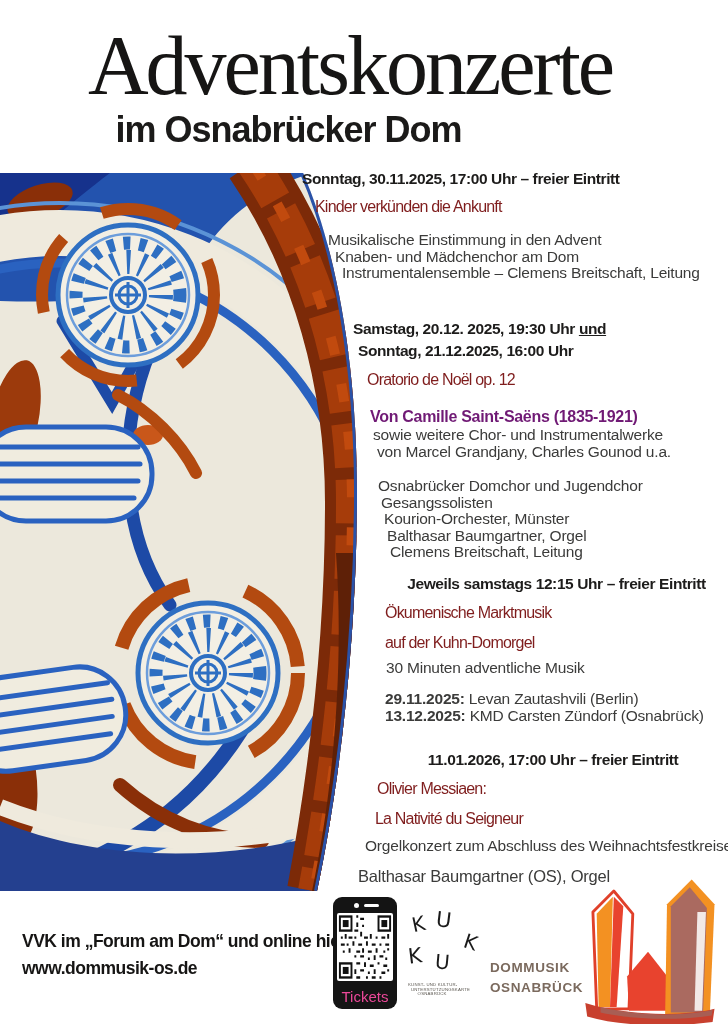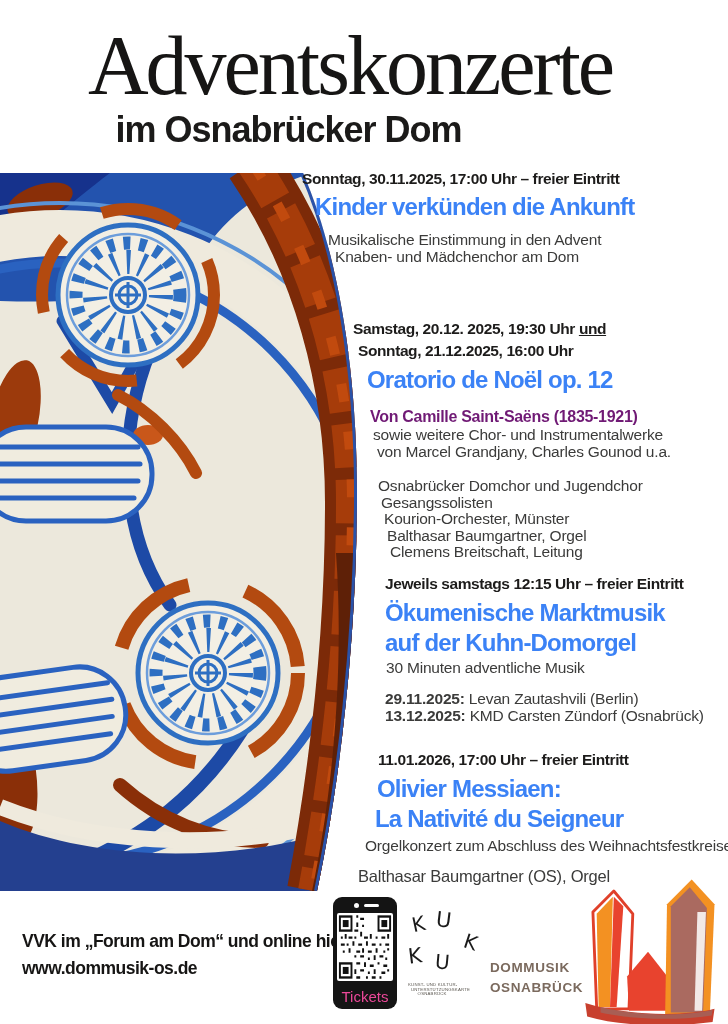--- a/index.html
+++ b/index.html
@@ -13,22 +13,22 @@
   .sub-title{position:absolute;top:110px;left:0;width:577px;text-align:center;
     font-weight:bold;font-size:36px;line-height:40px;letter-spacing:-1px;color:#1b1a19;}
 
   
   .window-art{position:absolute;left:0;top:173px;width:360px;height:718px;}
 
   
   .event{position:absolute;left:290px;width:438px;}
   .line{white-space:nowrap;}
   .ev-date{font-weight:bold;font-size:15.5px;line-height:22px;letter-spacing:-0.4px;color:#1d1c1b;}
-  .ev-date.tall{line-height:24px;}
-  .ev-title{font-weight:bold;font-size:24px;line-height:30px;letter-spacing:-0.8px;color:#3b82f6;}
+  .ev-date.tall{line-height:24px;text-align:center;}
+  .ev-title{font-weight:normal;font-size:16px;line-height:30px;letter-spacing:-0.8px;color:#7f1d1d;}
   .ev-detail{font-size:15.5px;line-height:16.5px;letter-spacing:-0.2px;color:#3b3b3a;}
   .ev-detail.roomy{line-height:20px;}
   .ev-bold{font-weight:bold;font-size:16px;line-height:20px;letter-spacing:-0.3px;color:#701a75;}
   .u{text-decoration:underline;}
   .datebold{font-weight:bold;}
 
   
   .vvk{position:absolute;left:22px;top:928px;font-weight:bold;font-size:17.5px;line-height:27px;
        letter-spacing:-0.5px;color:#161514;}
   .phone{position:absolute;left:333px;top:897px;width:64px;height:112px;background:#141414;border-radius:9px;}
@@ -127,20 +127,21 @@
       <path d="M303,0 C338,80 358,200 357,330 C356,470 340,610 317,718" stroke="#2a52a8" stroke-width="6" fill="none"></path>
     </g>
   </svg>
 
   <div class="event" style="top:168px">
     <div class="line ev-date" style="margin-left:12px">Sonntag, 30.11.2025, 17:00 Uhr – freier Eintritt</div>
     <div class="line ev-title" style="margin-left:25px;margin-top:2px">Kinder verkünden die Ankunft</div>
     <div style="margin-top:10px">
       <div class="line ev-detail" style="margin-left:38px">Musikalische Einstimmung in den Advent</div>
       <div class="line ev-detail" style="margin-left:45px">Knaben- und Mädchenchor am Dom</div>
+      <div class="line ev-detail" style="margin-left:52px">Instrumentalensemble – Clemens Breitschaft, Leitung</div>
     </div>
   </div>
 
   <div class="event" style="top:318px">
     <div class="line ev-date" style="margin-left:63px"><span>Samstag, 20.12. 2025, 19:30 Uhr </span><span class="u">und</span></div>
     <div class="line ev-date" style="margin-left:68px">Sonntag, 21.12.2025, 16:00 Uhr</div>
     <div class="line ev-title" style="margin-left:77px;margin-top:3px">Oratorio de Noël op. 12</div>
     <div style="margin-top:12px">
       <div class="line ev-bold" style="margin-left:80px">Von Camille Saint-Saëns (1835-1921)</div>
       <div class="line ev-detail" style="margin-left:83px">sowie weitere Chor- und Instrumentalwerke</div>

